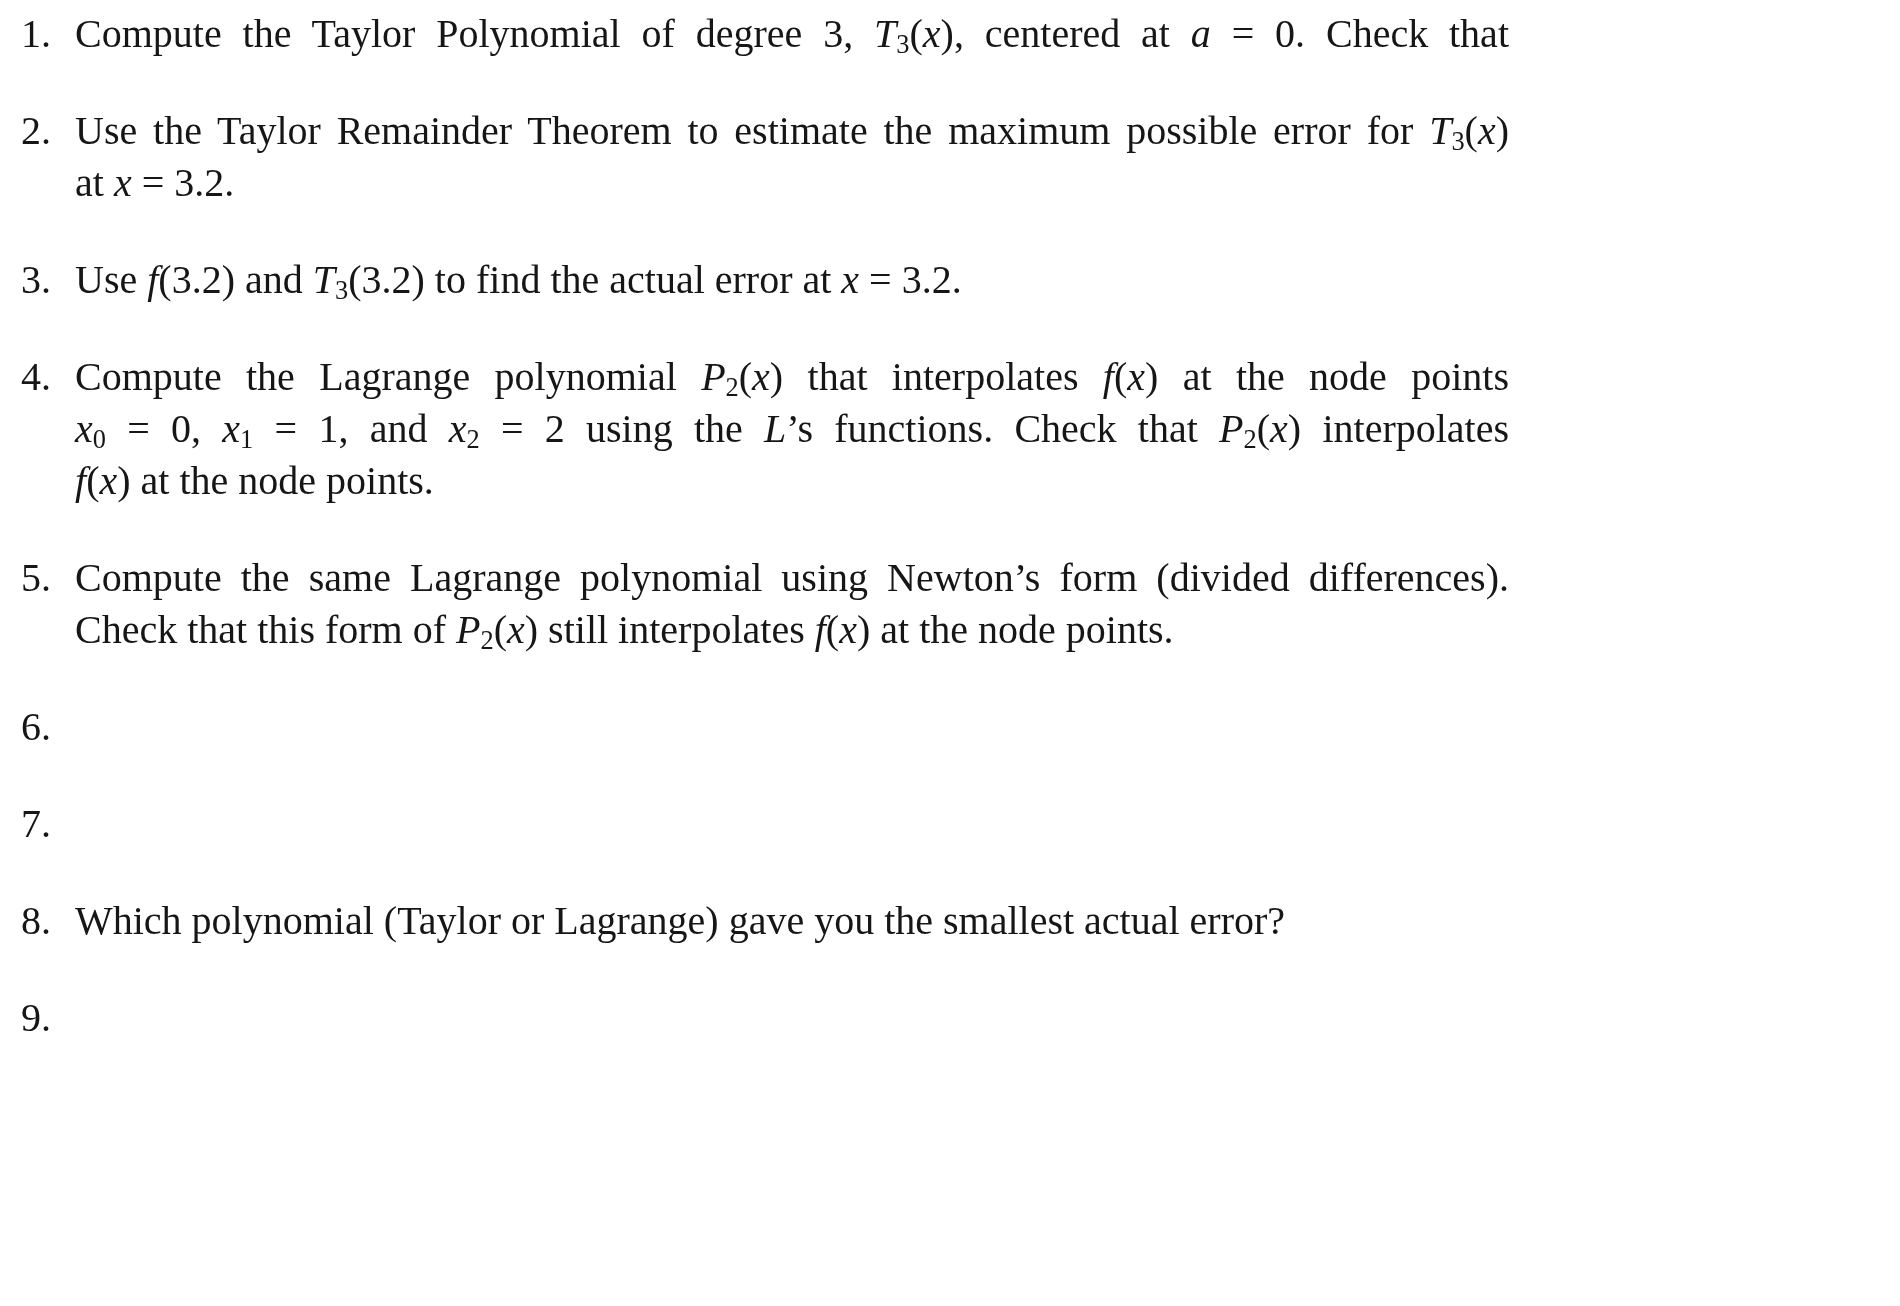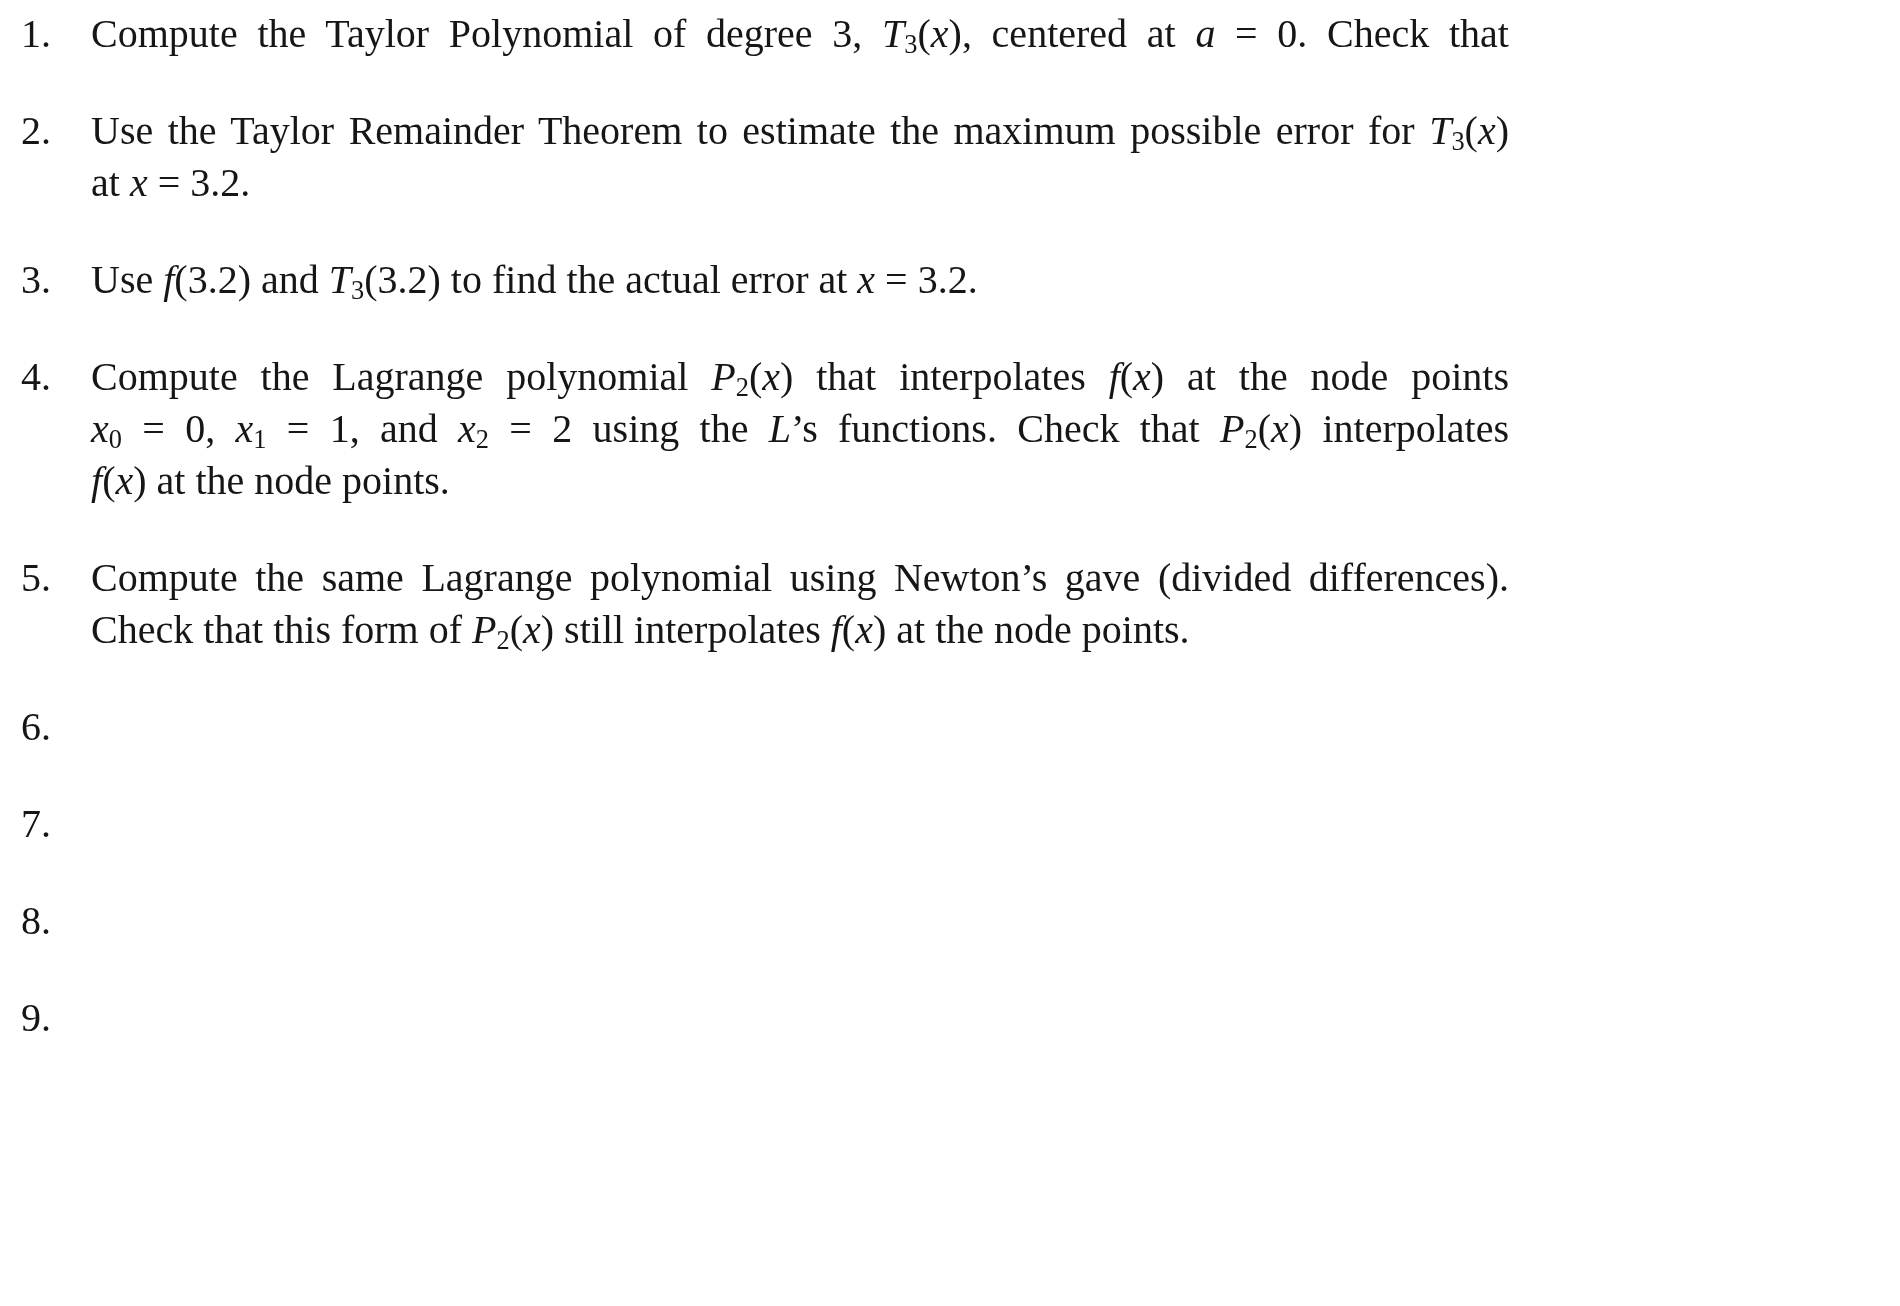--- a/index.html
+++ b/index.html
@@ -10,21 +10,21 @@
     line-height:52px;
     color:#161616;
     padding:8px 0 0 21px;
     box-sizing:border-box;
   }
   ol.problems{list-style:none;margin:0;padding:0;}
   .item{display:flex;margin:0 0 45px 0;}
   .item:last-child{margin-bottom:0;}
   .num{flex:0 0 54px;width:54px;}
   .body{width:1434px;}
-  .line{line-height:52px;margin-left:16px;}
+  .line{line-height:52px;}
   .line.j{text-align:justify;text-align-last:justify;}
   i{font-style:italic;}
   sub{font-size:0.66em;line-height:0;vertical-align:-0.22em;}
 </style>
 </head>
 <body>
 
 <div class="page">
   <ol class="problems" id="problems">
       <li class="item">
@@ -50,32 +50,35 @@
         <span class="num">4.</span>
         <div class="body">
           <div class="line j">Compute the Lagrange polynomial <i>P</i><sub>2</sub>(<i>x</i>) that interpolates <i>f</i>(<i>x</i>) at the node points</div>
           <div class="line j"><i>x</i><sub>0</sub> = 0, <i>x</i><sub>1</sub> = 1, and <i>x</i><sub>2</sub> = 2 using the <i>L</i>’s functions.  Check that <i>P</i><sub>2</sub>(<i>x</i>) interpolates</div>
           <div class="line"><i>f</i>(<i>x</i>) at the node points.</div>
         </div>
       </li>
       <li class="item">
         <span class="num">5.</span>
         <div class="body">
-          <div class="line j">Compute the same Lagrange polynomial using Newton’s gave (divided differences).</div>
+          <div class="line j">Compute the same Lagrange polynomial using Newton’s form (divided differences).</div>
           <div class="line">Check that this form of <i>P</i><sub>2</sub>(<i>x</i>) still interpolates <i>f</i>(<i>x</i>) at the node points.</div>
         </div>
       </li>
       <li class="item">
         <span class="num">6.</span>
         <div class="body">
         </div>
       </li>
       <li class="item">
         <span class="num">7.</span>
       </li>
       <li class="item">
         <span class="num">8.</span>
+        <div class="body">
+          <div class="line">Which polynomial (Taylor or Lagrange) gave you the smallest actual error?</div>
+        </div>
       </li>
       <li class="item">
         <span class="num">9.</span>
       </li>
     </ol>
 </div>
 
 </body></html>

